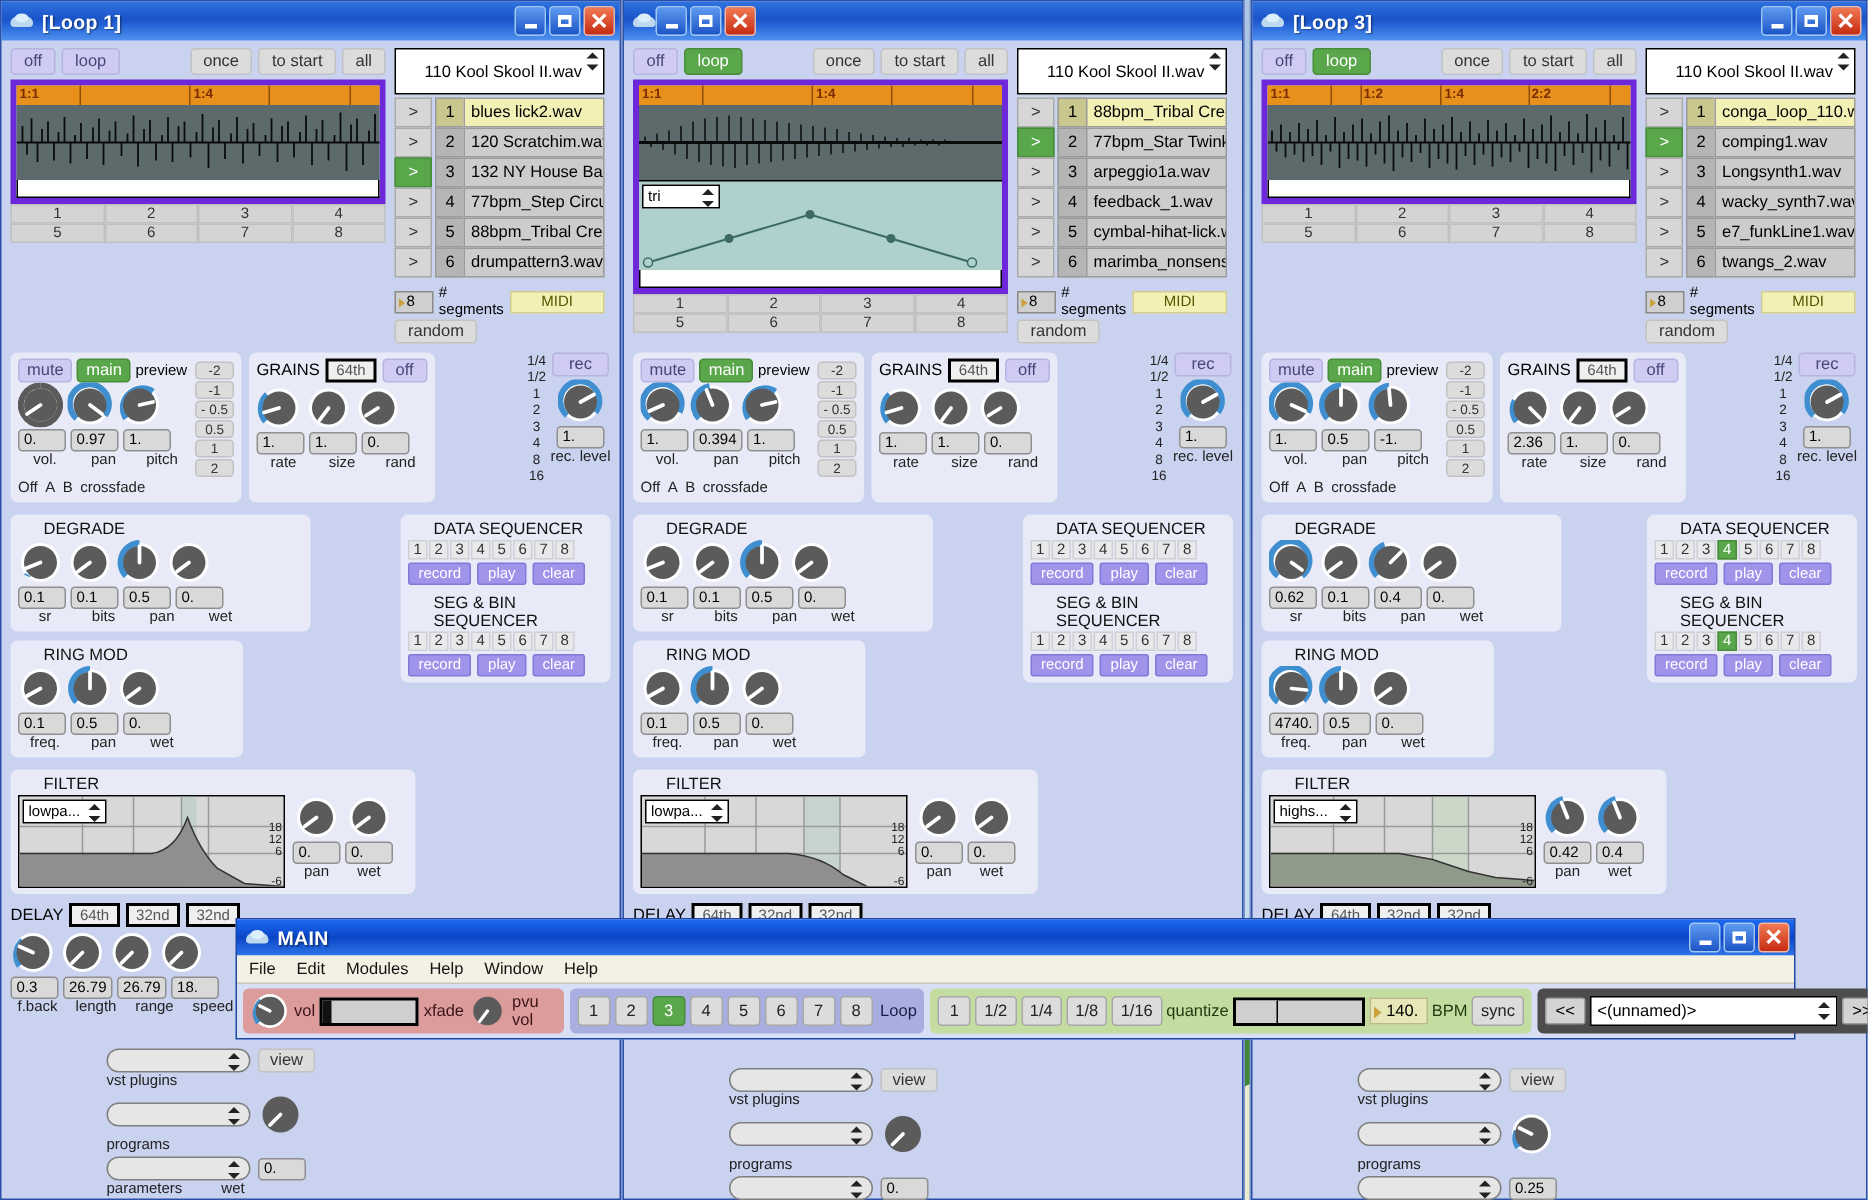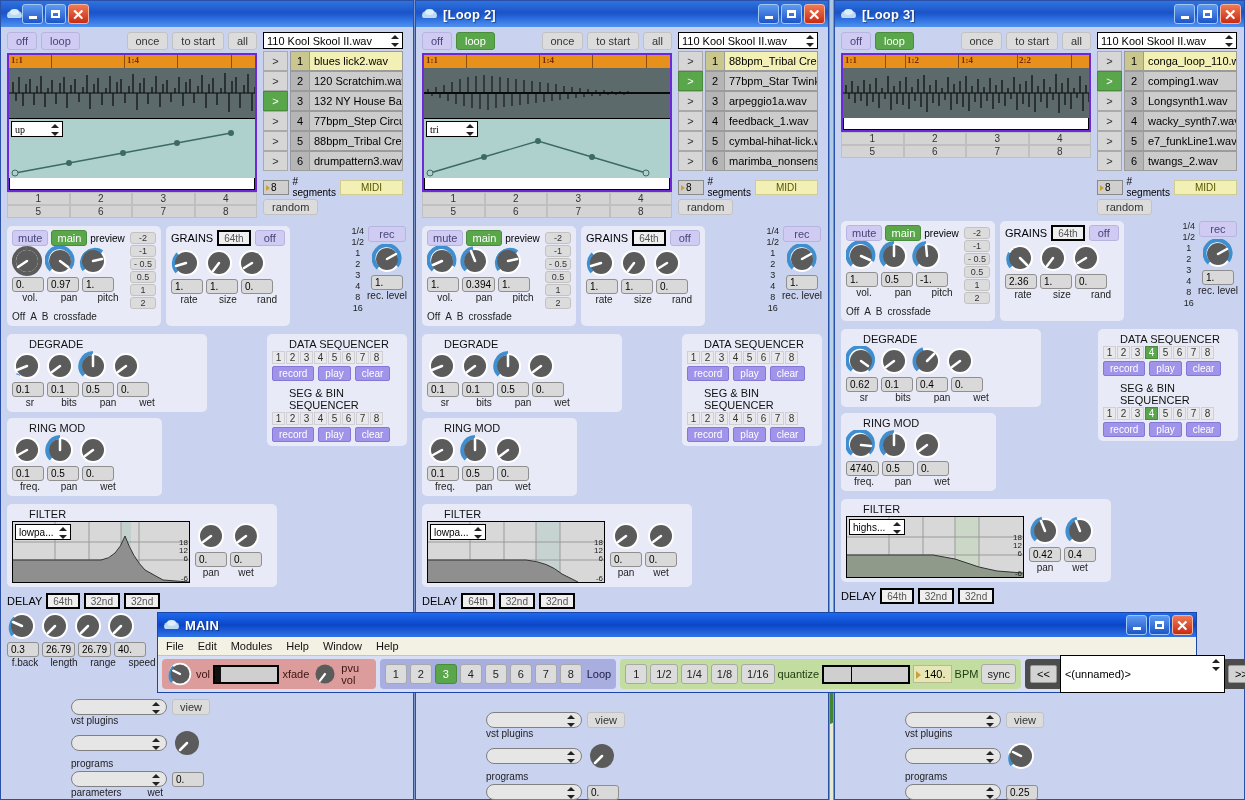--- a/index.html
+++ b/index.html
@@ -55,21 +55,21 @@
   .row { display:flex; align-items:center; }
   .btn {
     background:#c8c5e8; border:1px solid #b3b0d8; border-radius:3px;
     padding:2px 8px; font-size:11px; color:#3b3b55; text-align:center;
     white-space:nowrap;
   }
   .btn.grey { background:#dcdcdc; border-color:#c2c2c2; color:#333; }
   .btn.green { background:#5aa74b; border-color:#488c3c; color:#fff; }
   .btn.purple { background:#cfcbf2; border-color:#b8b4e2; color:#46467a; }
 
-  .wavepanel { border:2px solid #6d28d9;font-family:Liberation Serif, serif; }
+  .wavepanel { border:4px solid #6d28d9; }
   .ruler { height:13px; background:#e8901c; position:relative; }
   .ruler span { position:absolute; top:0px; font-size:9px; color:#7a2d00; font-weight:bold;}
   .ruler i { position:absolute; top:0; width:1px; height:13px; background:#8d4f06; }
   .wave { height:50px; background:#5d6a6b; position:relative; overflow:hidden; }
   .wave svg { display:block; }
   .envpanel { height:60px; background:#aed1ce; position:relative; border-top:1px solid #000; }
   .envsel {
     position:absolute; left:2px; top:2px; width:52px; height:16px;
     background:#fff; border:1px solid #000; font-size:10px; padding:1px 12px 1px 3px;
     display:flex; align-items:center;
@@ -79,22 +79,22 @@
   .spin i { display:block; width:0;height:0;border-left:4px solid transparent;border-right:4px solid transparent;}
   .spin i.up{ border-bottom:4px solid #222; }
   .spin i.dn{ border-top:4px solid #222; }
   .scrollstrip{ height:12px; background:#fff; border:1px solid #000; border-top:none;}
   .segrow { display:flex; }
   .segrow div { flex:1; text-align:center; font-size:10px; color:#333;
                 background:#d4d4d4; border:1px solid #c0c0c0; }
 
   
   .filesel {
-    background:#fff; border:1px solid #000; height:17px; font-size:11px;
-    display:flex; align-items:center; padding:0 14px 0 3px; position:relative;
+    background:#fff; border:1px solid #000; height:31px; font-size:11px;
+    display:flex; align-items:center; padding:0 14px 0 3px; position:relative;text-align:right;
   }
   .frow { display:flex; height:20px; align-items:stretch; }
   .fplay { width:25px; background:#d6d6d6; border:1px solid #aaa; display:flex;
            align-items:center; justify-content:center; font-size:11px; color:#333;
            margin-right:2px;}
   .fplay.on { background:#5aa74b; color:#fff; border-color:#478b3b; }
   .fnum { width:19px; background:#b5b5b5; border:1px solid #9b9b9b; border-right:none;
           display:flex; align-items:center; justify-content:center; font-size:11px; }
   .fname { flex:1; background:#ccc; border:1px solid #9b9b9b; font-size:11px;
            display:flex; align-items:center; padding-left:4px; overflow:hidden;
@@ -155,21 +155,21 @@
           justify-content:center; padding:0 5px; color:#222;}
   .mbtn.on { background:#5aa74b; border-color:#478b3b; color:#fff;}
   .xfade { width:78px; height:19px; border:2px solid #000; background:#cfcfcf; position:relative;}
   .xfade i { position:absolute; left:0; top:0; bottom:0; width:6px; background:#111; }
   .qbox { width:88px; height:19px; border:2px solid #000; background:#cfcfcf; position:relative;}
   .qbox i { position:absolute; left:0; top:0; bottom:0; width:28px; background:#cfcfcf; border-right:1px solid #000;}
   .bpm { background:#e6e6b6; border:1px solid #b9b98d; font-size:11px; padding:1px 5px 1px 10px;
          position:relative; height:18px; display:flex; align-items:center;}
   .bpm::before{content:"";position:absolute;left:2px;top:5px;border-left:5px solid #c8a13a;
          border-top:4px solid transparent;border-bottom:4px solid transparent;}
-  .presetsel { background:#fff; border:1px solid #000; height:38px; width:165px;
+  .presetsel { background:#fff; border:1px solid #000; height:20px; width:165px;
                display:flex; align-items:center; padding:0 16px 0 4px; font-size:11px; position:relative;}
   .navbtn { background:#d3d3d3; border:1px solid #9a9a9a; font-size:11px; padding:2px 6px; border-radius:2px;}
 </style>
 </head>
 <body>
 
 <svg id="scene" width="1245" height="800" viewBox="0 0 1245 800">
   <defs>
     <linearGradient id="skyG" x1="0" y1="0" x2="0" y2="1">
       <stop offset="0" stop-color="#a9c6e6"></stop>
@@ -279,20 +279,21 @@
     <path d="M0 0 q14 -14 20 -2 q4 12 -10 14z" fill="#e8901c"></path>
   </g>
   <g transform="translate(36,658)">
       <circle r="2" fill="#222"></circle>
     </g>
 </svg>
 
 <div class="win" id="loop1" style="left:0px; top:0px; width:414px; height:800px;">
   <div class="titlebar">
     <span class="tb-icon"></span>
+    <span class="tb-title">[Loop 1]</span>
     <span class="tb-btns">
       <span class="tb-btn">
           <i class="min-glyph"></i>
         </span>
       <span class="tb-btn">
           <i class="max-glyph"></i>
         </span>
       <span class="tb-btn close">✕</span>
     </span>
   </div>
@@ -326,37 +327,20 @@
                        M32 25 V8 M36 25 V39 M39 25 V20 M43 25 V12 M47 25 V36 M51 25 V15 M55 25 V9 M58 25 V40
                        M62 25 V17 M66 25 V11 M70 25 V34 M74 25 V19 M78 25 V7 M81 25 V41 M85 25 V16 M89 25 V10
                        M93 25 V37 M97 25 V20 M101 25 V8 M104 25 V38 M108 25 V14 M112 25 V11 M116 25 V35
                        M120 25 V18 M124 25 V6 M128 25 V42 M131 25 V15 M135 25 V10 M139 25 V36 M143 25 V19
                        M147 25 V8 M151 25 V39 M154 25 V16 M158 25 V12 M162 25 V34 M166 25 V20 M170 25 V9
                        M174 25 V38 M177 25 V14 M181 25 V11 M185 25 V35 M189 25 V18 M193 25 V7 M197 25 V40
                        M200 25 V16 M204 25 V10 M208 25 V37 M212 25 V20 M216 25 V5 M220 25 V44 M223 25 V13
                        M227 25 V9 M231 25 V40 M235 25 V17 M239 25 V6 M243 25 V43 M246 25 V19"></path>
             </g>
               </svg>
-          </div>
-          <div class="envpanel">
-            <svg width="248" height="60" viewBox="0 0 248 60" style="position:absolute;left:0;top:0">
-              <polyline points="6,54 60,44 114,34 168,24 222,14" fill="none" stroke="#3d6a63" stroke-width="1.4"></polyline>
-              <circle cx="6" cy="54" r="3" fill="#aed1ce" stroke="#3d6a63"></circle>
-              <circle cx="60" cy="44" r="3" fill="#3d6a63"></circle>
-              <circle cx="114" cy="34" r="3" fill="#3d6a63"></circle>
-              <circle cx="168" cy="24" r="3" fill="#3d6a63"></circle>
-              <circle cx="222" cy="14" r="3" fill="#3d6a63"></circle>
-            </svg>
-            <div class="envsel">
-              <span>up</span>
-              <span class="spin">
-                  <i class="up"></i>
-                  <i class="dn"></i>
-                </span>
-            </div>
           </div>
           <div class="scrollstrip"></div>
         </div>
         <div class="segrow">
           <div>1</div>
           <div>2</div>
           <div>3</div>
           <div>4</div>
         </div>
         <div class="segrow">
@@ -776,21 +760,21 @@
               <circle cx="15" cy="15" r="13" fill="#fff"></circle>
               <circle cx="15" cy="15" r="11" fill="#5b5b5b"></circle>
               <path d="M15 15 L8 22" stroke="#fff" stroke-width="2.5" stroke-linecap="round"></path>
             </svg>
           </span>
       </div>
       <div class="row" style="gap:3px;margin-top:1px;">
         <span class="valbox">0.3</span>
         <span class="valbox">26.79</span>
         <span class="valbox">26.79</span>
-        <span class="valbox">40.</span>
+        <span class="valbox">18.</span>
       </div>
       <div class="row" style="gap:3px;">
         <span class="lbl" style="width:36px;text-align:center">f.back</span>
         <span class="lbl" style="width:36px;text-align:center">length</span>
         <span class="lbl" style="width:36px;text-align:center">range</span>
         <span class="lbl" style="width:36px;text-align:center">speed</span>
       </div>
     </div>
 
     <div style="position:absolute;left:70px;top:672px;width:180px;">
@@ -833,21 +817,20 @@
         <span class="lbl">parameters</span>
         <span class="lbl">wet</span>
       </div>
     </div>
   </div>
 </div>
 
 <div class="win" id="loop2" style="left:415px; top:0px; width:414px; height:800px;">
   <div class="titlebar">
     <span class="tb-icon"></span>
-    <span class="tb-title">[Loop 2]</span>
     <span class="tb-btns">
       <span class="tb-btn">
           <i class="min-glyph"></i>
         </span>
       <span class="tb-btn">
           <i class="max-glyph"></i>
         </span>
       <span class="tb-btn close">✕</span>
     </span>
   </div>

